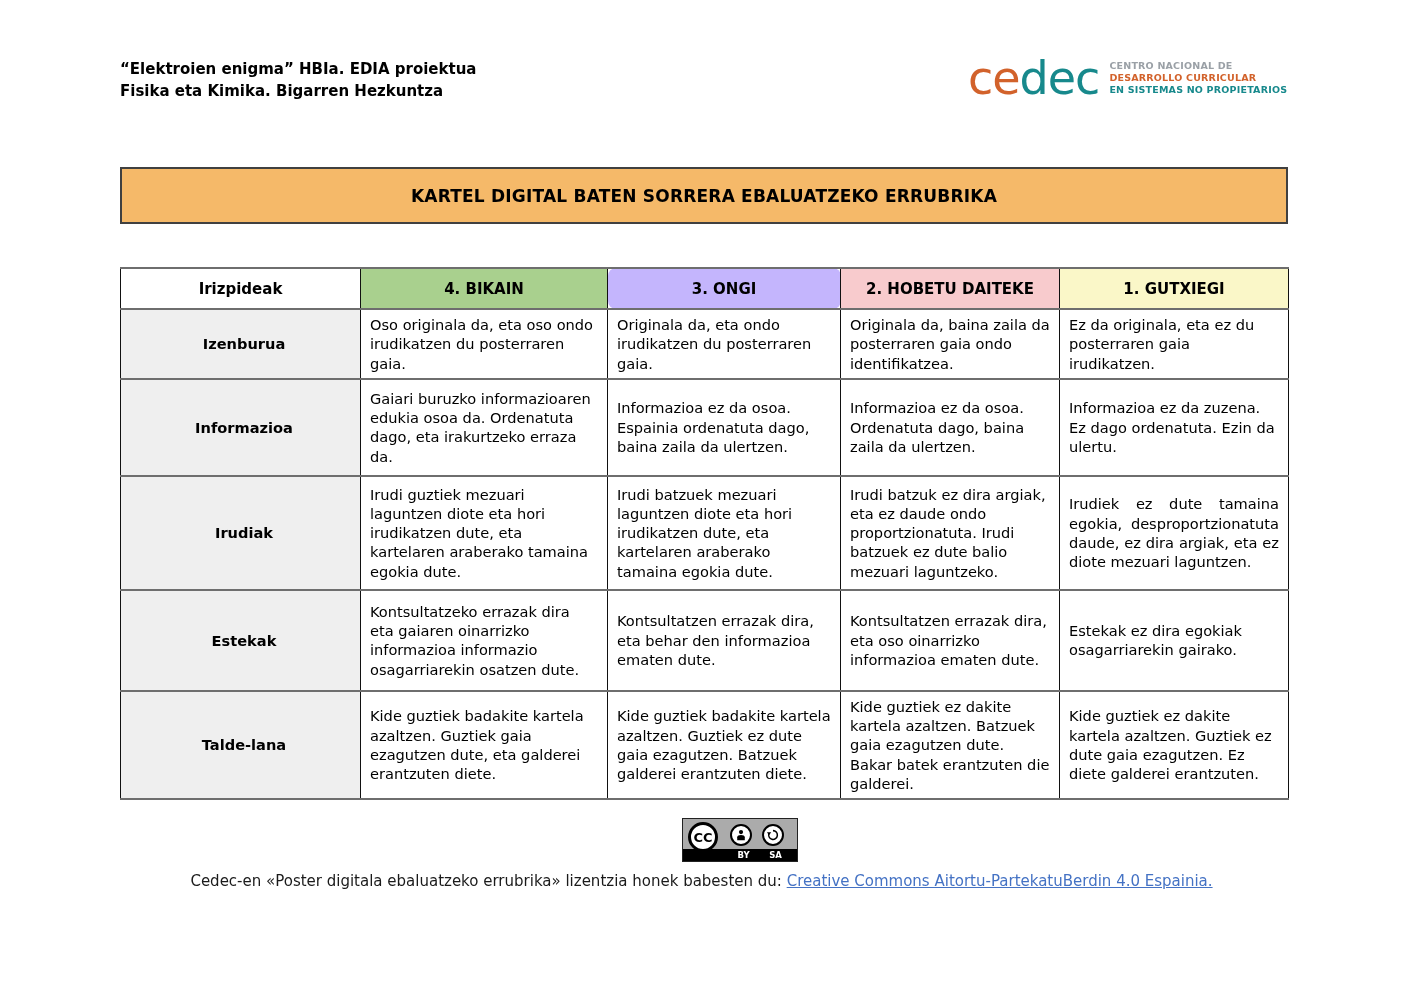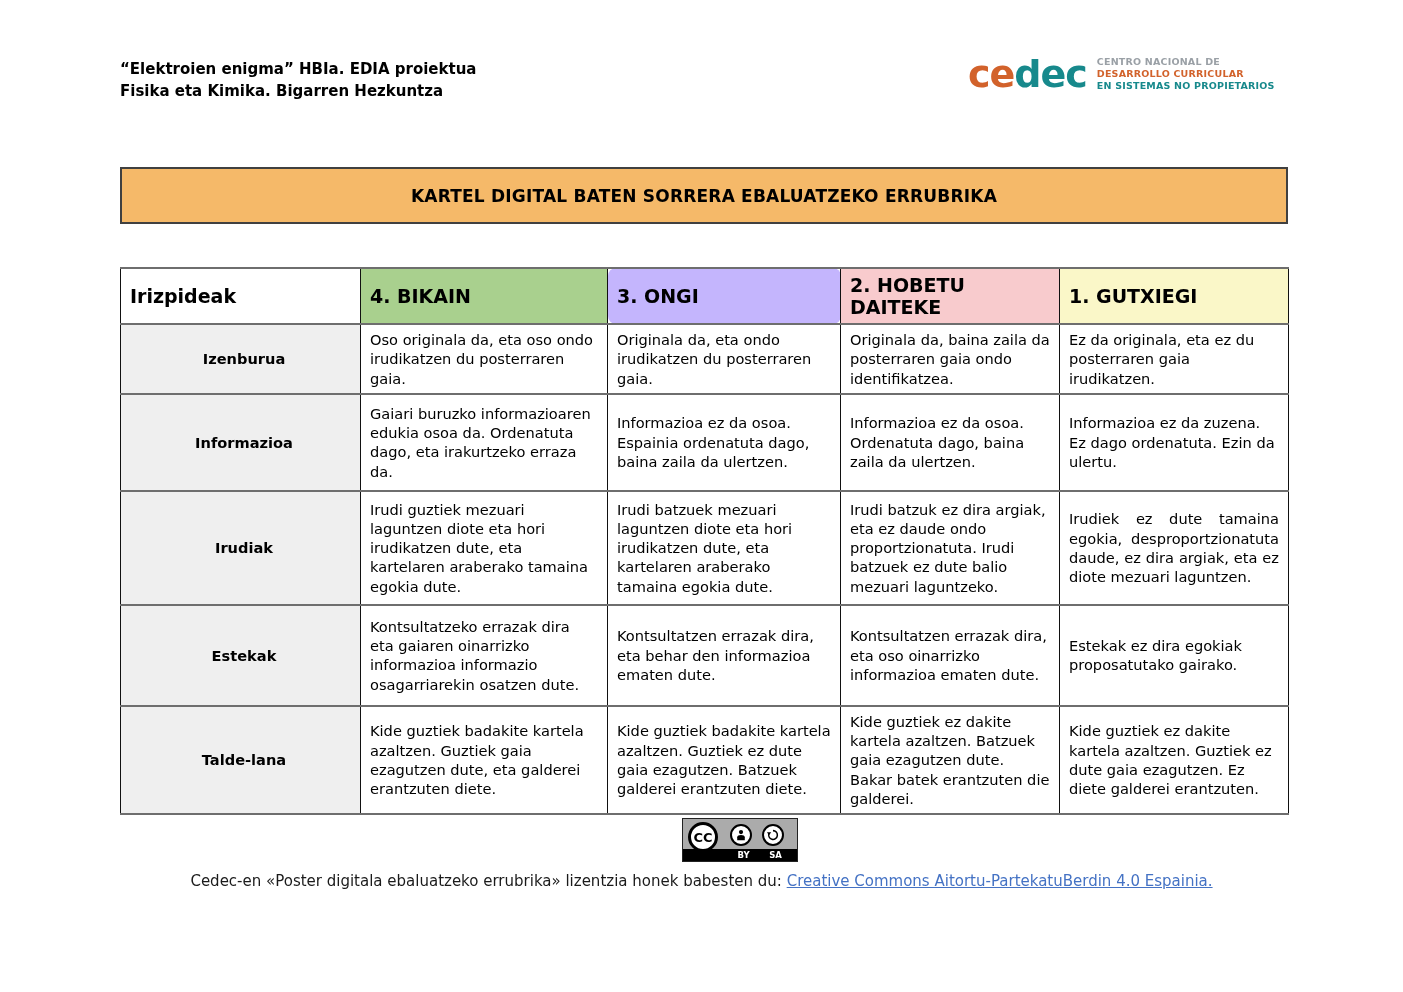--- a/index.html
+++ b/index.html
@@ -5,36 +5,36 @@
   * { margin:0; padding:0; box-sizing:border-box; }
   html,body { background:#fff; }
   body { font-family:"DejaVu Sans","Liberation Sans",sans-serif; color:#000; }
   .page { position:relative; width:1403px; height:992px; background:#fff; overflow:hidden; }
 
   
   .project-header { position:absolute; left:120px; top:59px; font-size:15px; font-weight:bold; line-height:1.45; color:#000; }
 
   
   .logo { position:absolute; left:968px; top:55px; display:flex; align-items:center; gap:10px; }
-  .logo-word { font-size:38px; font-weight:bold; letter-spacing:-1px; line-height:1; }
+  .logo-word { font-size:46px; font-weight:normal; letter-spacing:-1px; line-height:1; }
   .logo-ce { color:#d2622b; }
   .logo-dec { color:#17898c; }
   .logo-tagline { font-size:9.5px; font-weight:bold; line-height:1.25; letter-spacing:0.2px; }
   .tag1 { color:#9aa0a6; }
   .tag2 { color:#d2622b; }
   .tag3 { color:#17898c; }
 
   
   .banner { position:absolute; left:120px; top:167px; width:1168px; height:57px; background:#f5b969; border:2px solid #404040; display:flex; align-items:center; justify-content:center; }
   .banner-title { font-size:17px; font-weight:bold; color:#000; letter-spacing:0.2px; }
 
   
   .rubric { position:absolute; left:120px; top:267px; width:1168px; border-collapse:collapse; table-layout:fixed; }
   .rubric td, .rubric th { border-top:2px solid #6e6e6e; border-bottom:2px solid #6e6e6e; border-left:1.5px solid #111; border-right:1.5px solid #111; padding:5px 9px; vertical-align:middle; }
-  .rubric th { font-size:19px; font-weight:bold; text-align:left; height:41px; }
+  .rubric th { font-size:15px; font-weight:bold; text-align:center; height:41px; }
   .rubric td { font-size:14.6px; line-height:1.32; text-align:left; }
   .rubric td.criterion { background:#efefef; font-weight:bold; text-align:center;padding-left:16px; }
   .col-head-0 { background:#ffffff; }
   .col-head-1 { background:#a9d08e; }
   .col-head-2 { background:#c4b5fd;border-radius:8px; }
   .col-head-3 { background:#f8cbcd; }
   .col-head-4 { background:#faf7c8; }
   .row-izenburua td { height:66px; }
   .row-informazioa td { height:97px; }
   .row-irudiak td { height:114px; }
@@ -116,21 +116,21 @@
       <td>Irudi guztiek mezuari laguntzen diote eta hori irudikatzen dute, eta kartelaren araberako tamaina egokia dute.</td>
       <td>Irudi batzuek mezuari laguntzen diote eta hori irudikatzen dute, eta kartelaren araberako tamaina egokia dute.</td>
       <td>Irudi batzuk ez dira argiak, eta ez daude ondo proportzionatuta. Irudi batzuek ez dute balio mezuari laguntzeko.</td>
       <td class="justify">Irudiek ez dute tamaina egokia, desproportzionatuta daude, ez dira argiak, eta ez diote mezuari laguntzen.</td>
     </tr>
     <tr class="row-estekak">
       <td class="criterion">Estekak</td>
       <td>Kontsultatzeko errazak dira eta gaiaren oinarrizko informazioa informazio osagarriarekin osatzen dute.</td>
       <td>Kontsultatzen errazak dira, eta behar den informazioa ematen dute.</td>
       <td>Kontsultatzen errazak dira, eta oso oinarrizko informazioa ematen dute.</td>
-      <td>Estekak ez dira egokiak proposatutako gairako.</td>
+      <td>Estekak ez dira egokiak osagarriarekin gairako.</td>
     </tr>
     <tr class="row-taldelana">
       <td class="criterion">Talde-lana</td>
       <td>Kide guztiek badakite kartela azaltzen. Guztiek gaia ezagutzen dute, eta galderei erantzuten diete.</td>
       <td>Kide guztiek badakite kartela azaltzen. Guztiek ez dute gaia ezagutzen. Batzuek galderei erantzuten diete.</td>
       <td>Kide guztiek ez dakite kartela azaltzen. Batzuek gaia ezagutzen dute. Bakar batek erantzuten die galderei.</td>
       <td>Kide guztiek ez dakite kartela azaltzen. Guztiek ez dute gaia ezagutzen. Ez diete galderei erantzuten.</td>
     </tr>
   </tbody>
     </table>

